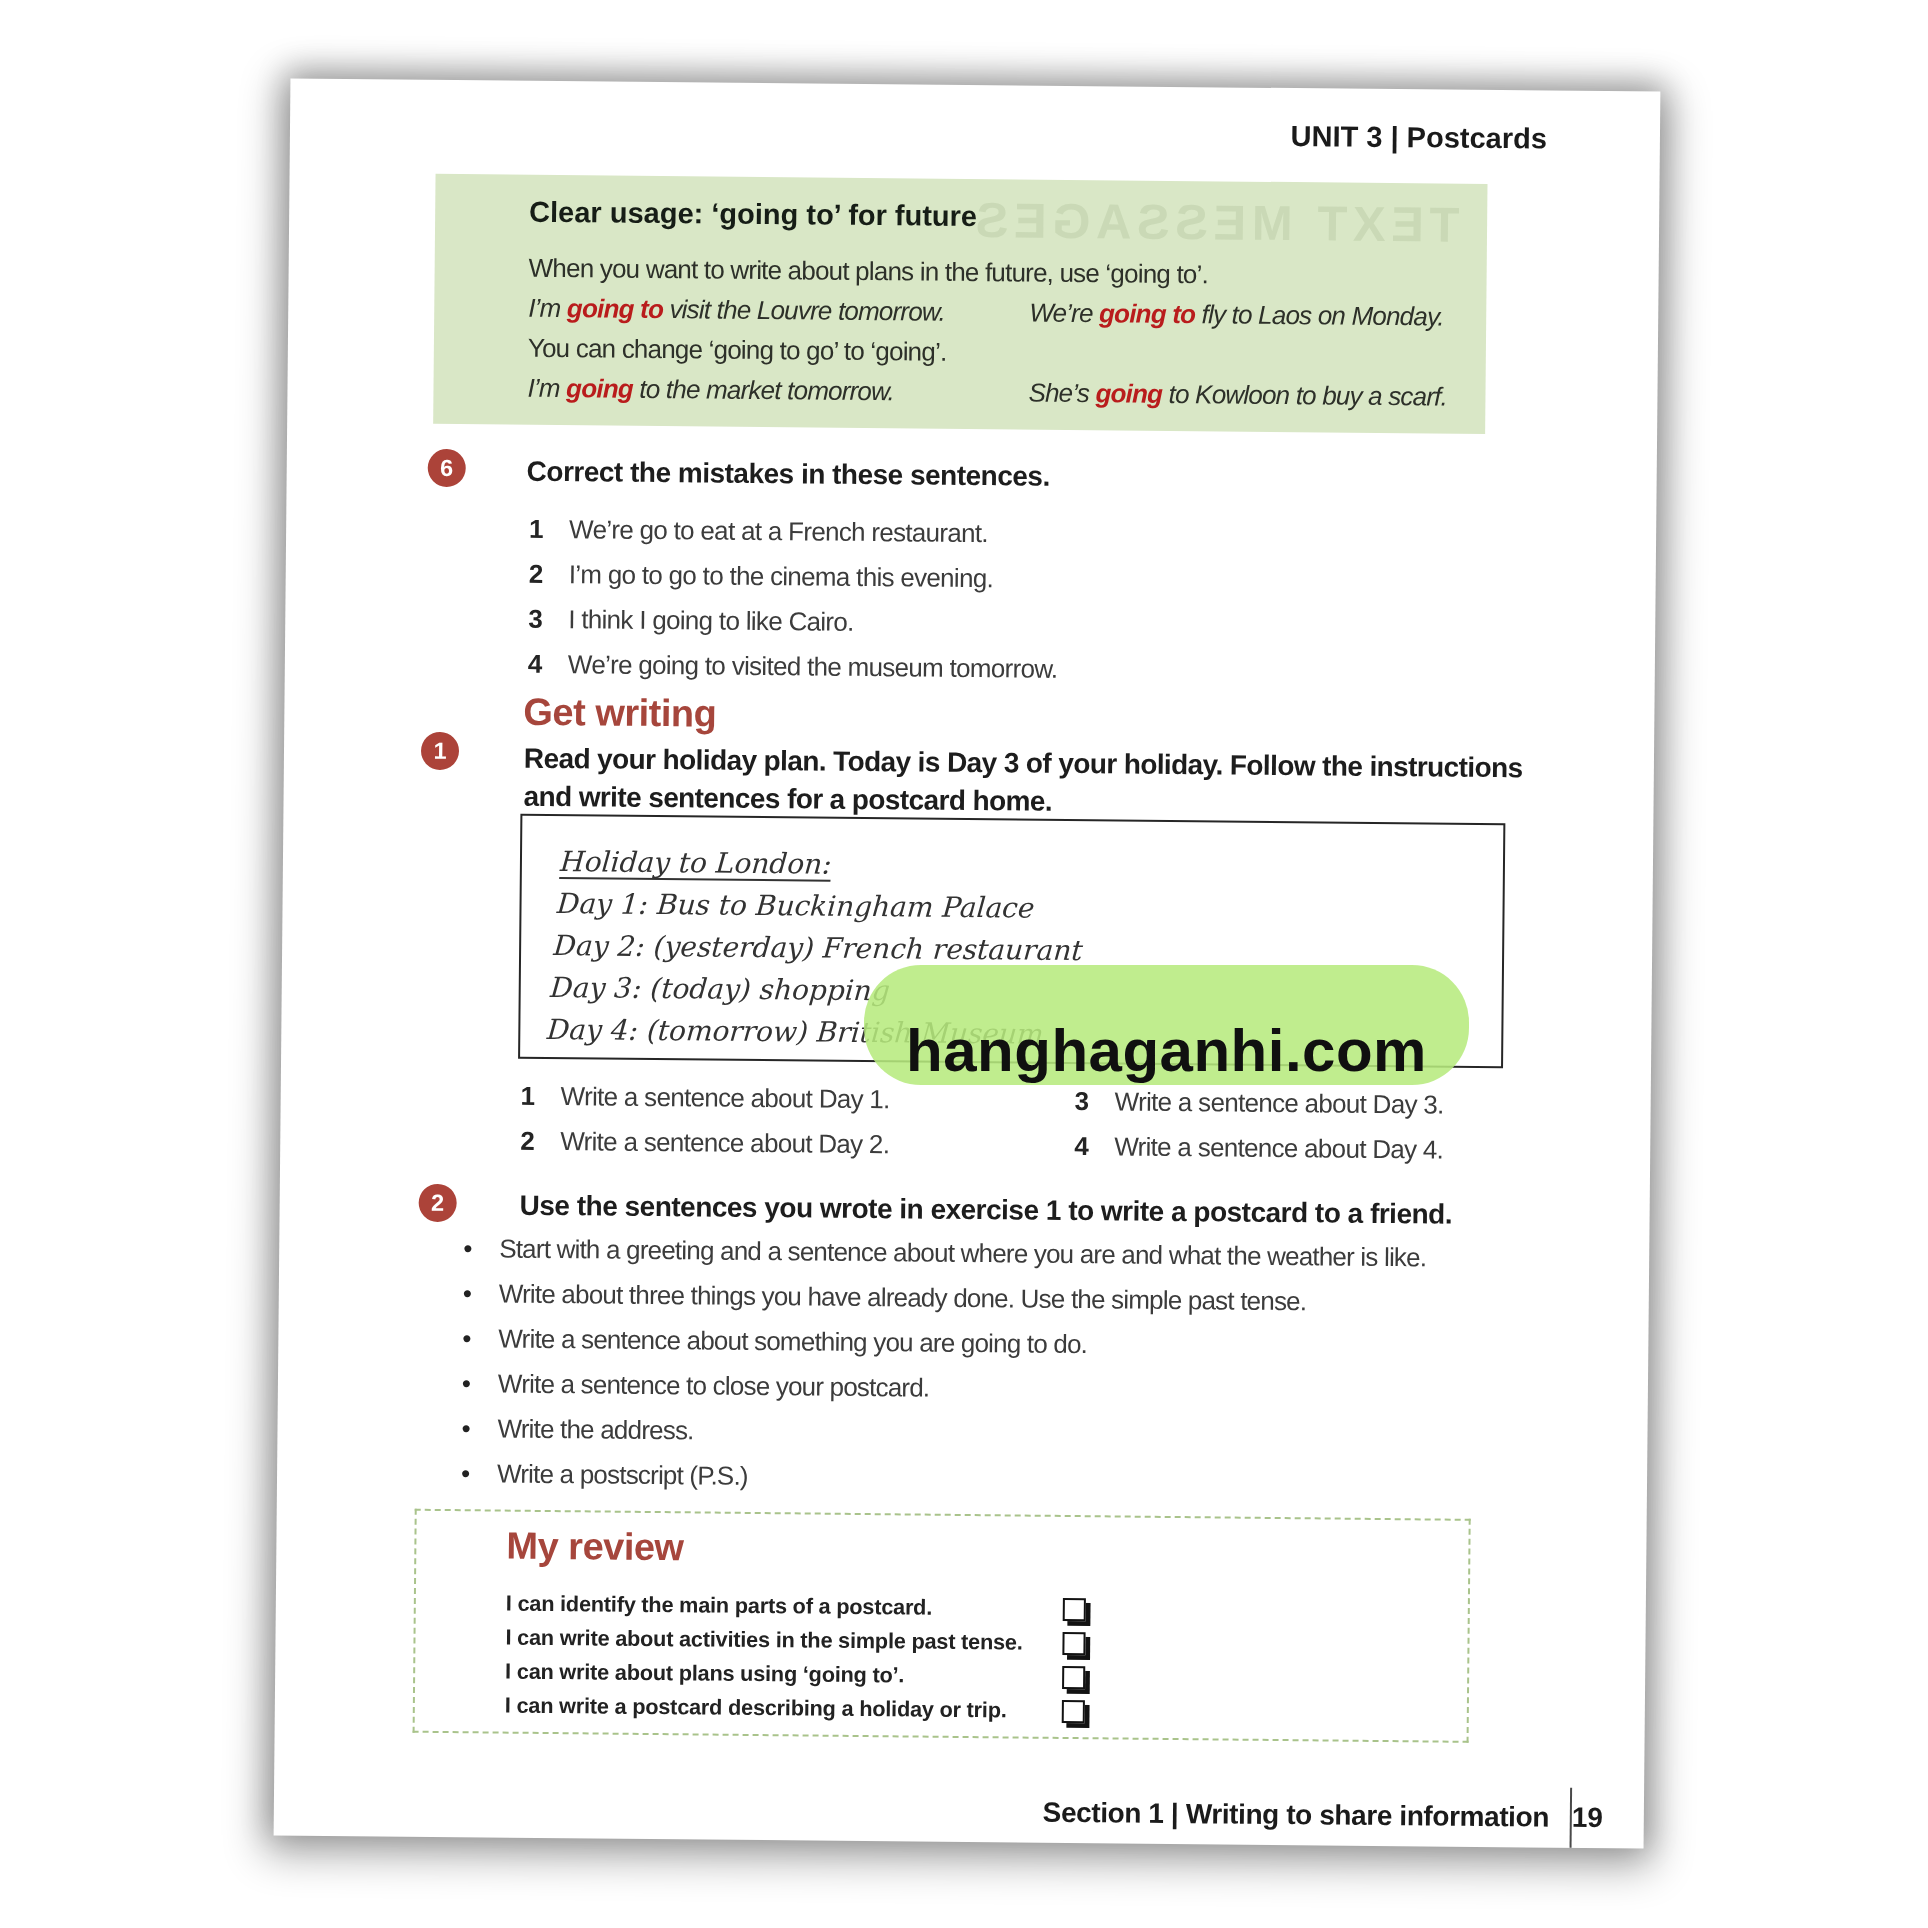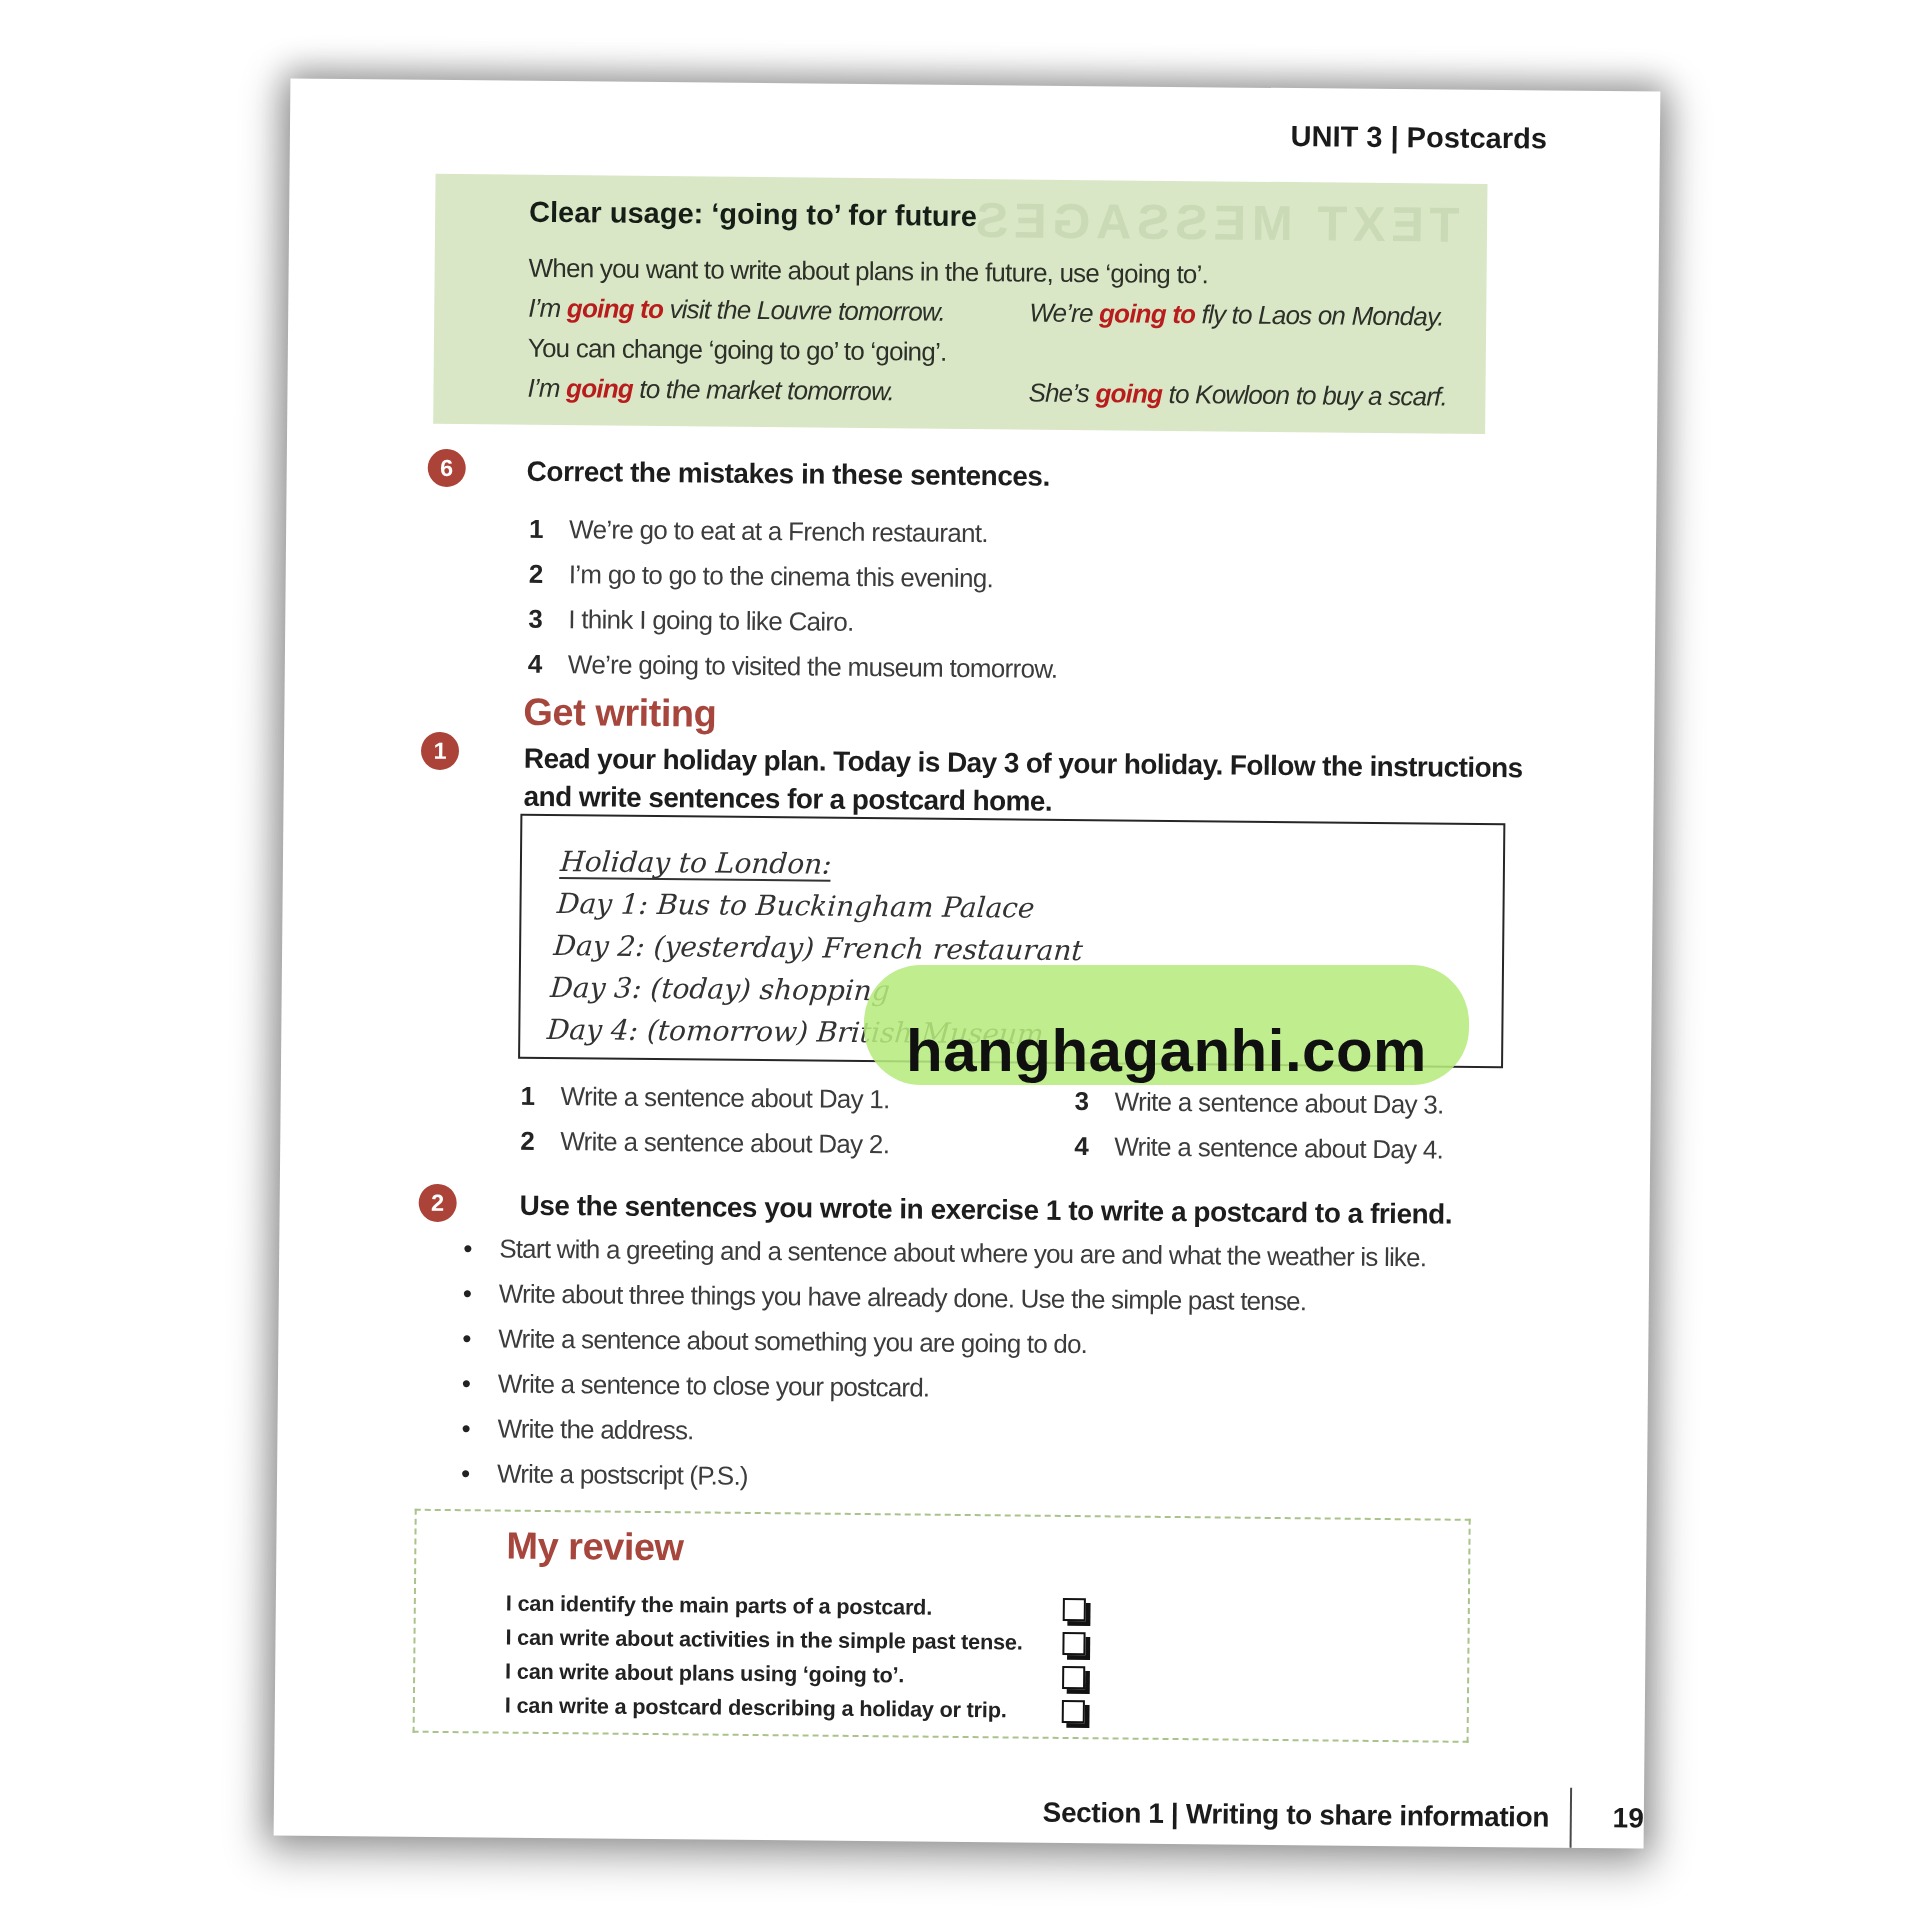--- a/index.html
+++ b/index.html
@@ -76,21 +76,21 @@
   }
   .review-text{font-size:21.7px;font-weight:bold;color:#222;letter-spacing:-0.2px;}
   .checkbox{
     width:19px;height:19px;border:2.8px solid #121212;background:#fff;
     box-shadow:4.7px 4.7px 0 0 #121212;display:inline-block;margin-left:5.6px;
   }
   
   .footer{position:absolute;right:0;bottom:0;height:60px;display:flex;align-items:center;}
   .footer-text{font-size:28px;font-weight:bold;color:#1b1b1b;letter-spacing:-0.4px;}
   .footer-rule{width:1.9px;height:60px;background:#4a4a4a;margin-left:21px;}
-  .footer-num{width:72px;text-align:right;font-size:28px;font-weight:bold;color:#1b1b1b;}
+  .footer-num{width:72px;text-align:left;font-size:28px;font-weight:bold;color:#1b1b1b;}
   
   .watermark{
     position:absolute;left:864px;top:965px;width:605px;height:120px;border-radius:57px;
     background:rgba(183,234,125,.87);display:flex;align-items:flex-end;justify-content:center;z-index:50;
   }
   .watermark span{font-size:60px;font-weight:bold;color:#101010;letter-spacing:0.5px;}
 </style>
 </head>
 <body>
 

